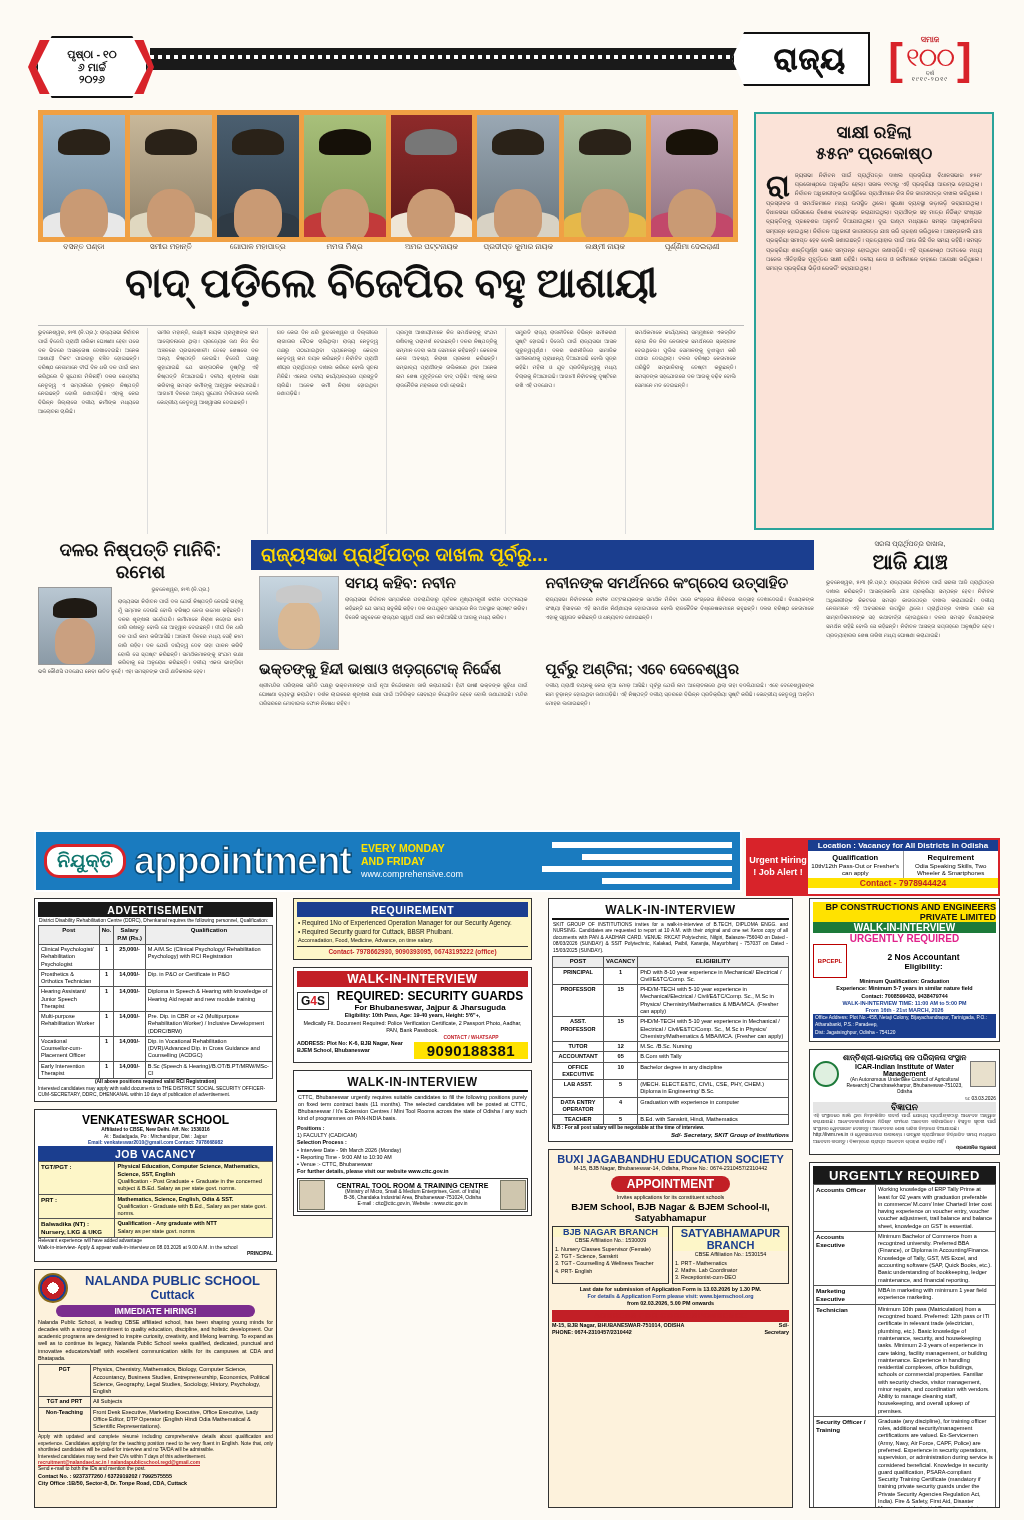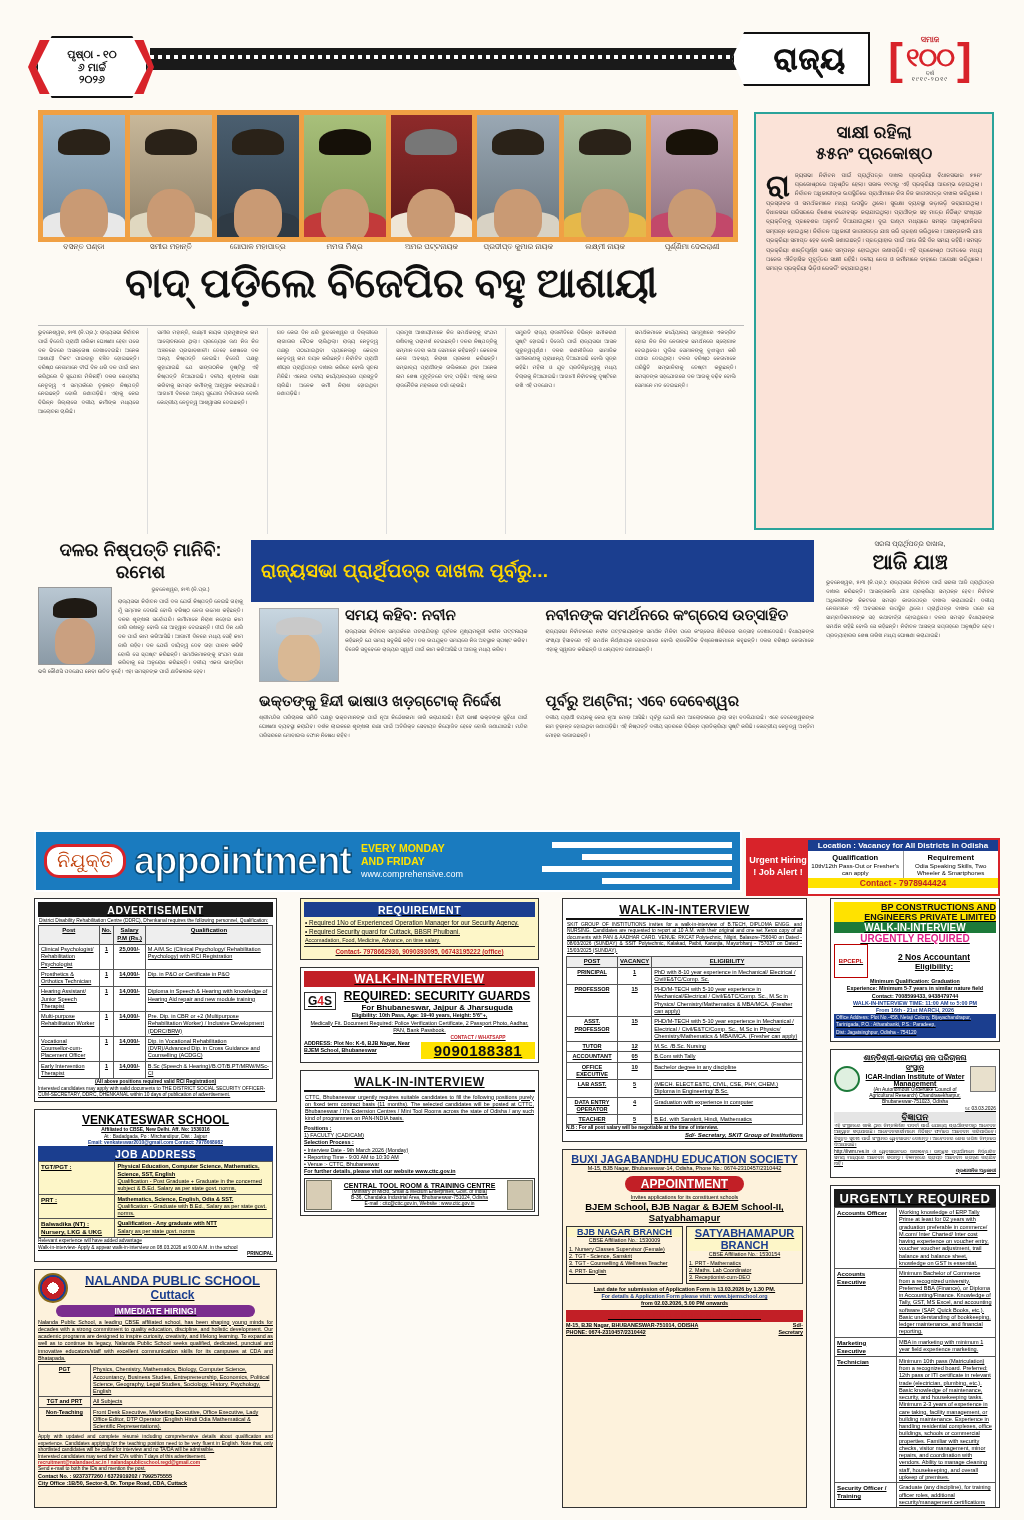--- a/index.html
+++ b/index.html
@@ -43,21 +43,21 @@
   }
   .rajya-tag span { font-size: 30px; font-weight: bold; letter-spacing: 1px; color: #111;
     -webkit-text-stroke: 0.5px #111; }
   .cent-logo {
     position: absolute; right: 40px; top: 28px; width: 108px; height: 62px;
     display: flex; align-items: center; justify-content: center; z-index: 5;
   }
   .cent-logo .brk { color: #d8232a; font-size: 44px; font-weight: bold; }
   .cent-inner { text-align: center; line-height: 1; padding: 0 3px; }
   .cent-inner .t { font-size: 8px; color: #c21f26; font-weight: bold; }
-  .cent-inner .n { font-size: 26px; color: #d8232a; font-weight: bold; letter-spacing: -1px; }
+  .cent-inner .n { font-size: 26px; color: #d8232a; font-weight: normal; letter-spacing: -1px; }
   .cent-inner .s { font-size: 6px; color: #333; }
   .cent-inner .y { font-size: 6px; color: #222; letter-spacing: 1px; }
 
   
   .photo-band {
     position: absolute; left: 38px; top: 110px; width: 700px; height: 132px;
     background: #f0a044; padding: 5px; display: flex; gap: 5px;
   }
   .ph { flex: 1; background: #8fa6b8; position: relative; overflow: hidden; }
   .ph .bg { position: absolute; inset: 0; }
@@ -117,21 +117,21 @@
   .portrait .f { position: absolute; left: 50%; bottom: 0; transform: translateX(-50%);
     width: 40px; height: 46px; background: #caa080; border-radius: 46% 46% 34% 34%; }
   .portrait .h { position: absolute; left: 50%; top: 10px; transform: translateX(-50%);
     width: 44px; height: 20px; background: #1f1a14; border-radius: 50% 50% 18% 18%; }
   .mid-left p { font-size: 5.4px; line-height: 1.62; color: #2b2b2b; text-align: justify;
     margin-top: 4px; }
 
   .mid-center { position: absolute; left: 213px; top: 0; right: 180px; }
   .blue-banner {
     background: #1b3e8f; color: #ffd700; font-size: 19px; font-weight: bold;
-    padding: 20px 10px; letter-spacing: 0.2px;
+    padding: 4px 10px; letter-spacing: 0.2px;
   }
   .mc-row { display: flex; gap: 10px; margin-top: 4px; }
   .mc-half { flex: 1; margin-left: 8px; }
   .mc-half h4 { font-size: 15px; font-weight: bold; color: #111; line-height: 1.2; }
   .mc-half p { font-size: 5.4px; line-height: 1.62; text-align: justify; color: #2b2b2b;
     margin-top: 3px; }
   .naveen-photo { width: 80px; height: 74px; float: left; margin: 2px 6px 2px 0;
     background: linear-gradient(#c8d6e0,#9fb0bd); border: 1px solid #aaa; position: relative; }
   .naveen-photo .f { position: absolute; left: 50%; bottom: 0; transform: translateX(-50%);
     width: 42px; height: 48px; background: #d9b894; border-radius: 46% 46% 34% 34%; }
@@ -148,21 +148,21 @@
     margin-top: 4px; }
 
   
   .appt-banner {
     position: absolute; left: 34px; top: 830px; width: 708px; height: 62px;
     background: linear-gradient(to right,#1a7bbf 70%, #1a7bbf); border: 2px solid #fff;
     display: flex; align-items: center; padding: 0 8px; overflow: hidden;
   }
   .niyukti-box {
     background: #fff; border: 3px solid #d8232a; border-radius: 15px; padding: 3px 10px;
-    font-size: 19px; font-weight: normal; color: #c2410c; margin-right: 8px;
+    font-size: 19px; font-weight: bold; color: #0f766e; margin-right: 8px;
   }
   .appt-word { font-size: 38px; font-weight: bold; color: #fff; letter-spacing: -1px;
     -webkit-text-stroke: 1.5px #0d4e7a; }
   .appt-meta { margin-left: 10px; color: #ffe200; font-size: 10.5px; font-weight: bold;
     line-height: 1.25; }
   .appt-meta .url { color: #fff; font-size: 9px; font-weight: normal; }
   .appt-stripes { flex: 1; height: 100%; position: relative; }
   .appt-stripes span { position: absolute; right: 0; height: 6px; background: #fff; }
 
   
@@ -178,21 +178,21 @@
     text-align: center; padding: 1px 0; }
   .uh-cols { display: flex; font-size: 6.2px; text-align: center; }
   .uh-cols > div { flex: 1; padding: 2px 3px; }
   .uh-cols b { font-size: 7.6px; display: block; }
   .uh-cols > div:first-child { border-right: 1px solid #999; }
   .uh-contact { background: #ffe200; color: #c21f26; font-size: 8.5px; font-weight: bold;
     text-align: center; }
 
   
   .classifieds { position: absolute; left: 34px; top: 898px; right: 24px; bottom: 12px;
-    display: flex; gap: 23px; text-decoration: underline; }
+    display: flex; gap: 16px; }
   .ccol { display: flex; flex-direction: column; gap: 7px; }
   .ccol.c1 { width: 243px; }
   .ccol.c2 { width: 239px; }
   .ccol.c3 { width: 245px; }
   .ccol.c4 { flex: 1; }
 
   .ad { border: 1px solid #333; background: #fff; padding: 3px; overflow: hidden; }
   .ad.yellow { background: #fdf6c8; }
   .ad.cream { background: #fdf2dc; }
   .ad-hdr { background: #1b3e8f; color: #fff; font-size: 10.5px; font-weight: bold;
@@ -490,21 +490,21 @@
           </table>
         <div class="micro ctr bold">(All above positions required valid RCI Registration)</div>
         <div class="micro">Interested candidates may apply with valid documents to THE DISTRICT SOCIAL SECURITY OFFICER-CUM-SECRETARY, DDRC, DHENKANAL within 10 days of publication of advertisement.</div>
       </div>
 
       <div class="ad">
         <div class="ctr bold" style="font-size:12px">VENKATESWAR SCHOOL</div>
         <div class="micro ctr bold">Affiliated to CBSE, New Delhi. Aff. No: 1530316</div>
         <div class="micro ctr">At : Badadgada, Po : Mirchandipur, Dist : Jajpur</div>
         <div class="micro ctr bold blue">Email: venkateswar2010@gmail.com Contact: 7978668982</div>
-        <div class="ad-hdr">JOB ADDRESS</div>
+        <div class="ad-hdr">JOB VACANCY</div>
         <table class="mini" style="background:#fdf6c8">
           <tbody>
               <tr>
                 <td class="tbl-label">TGT/PGT :</td>
                 <td><b>Physical Education, Computer Science, Mathematics, Science, SST, English</b><br><span>Qualification - Post Graduate + Graduate in the concerned subject &amp; B.Ed. Salary as per state govt. norms.</span></td>
               </tr>
           <tr>
                 <td class="tbl-label">PRT :</td>
                 <td><b>Mathematics, Science, English, Odia &amp; SST.</b><br><span>Qualification - Graduate with B.Ed., Salary as per state govt. norms.</span></td>
               </tr>

